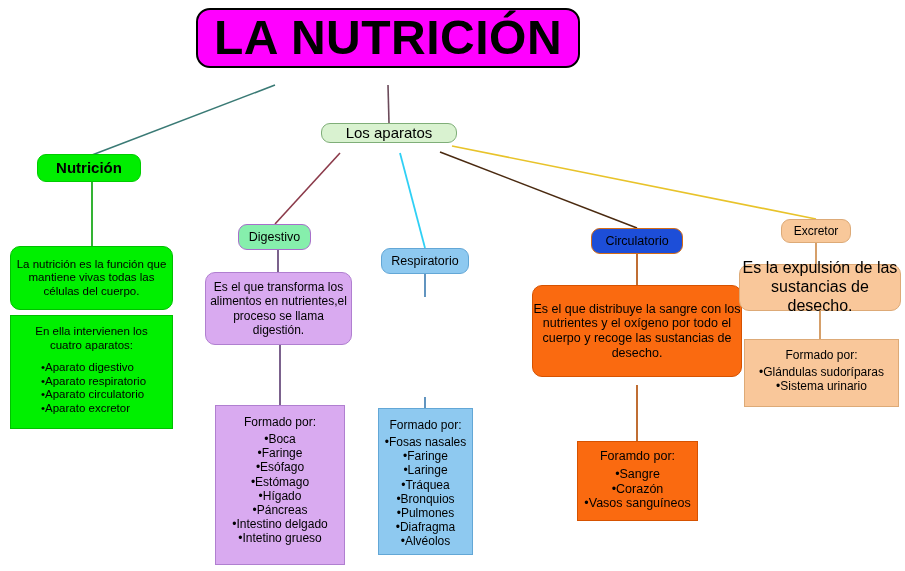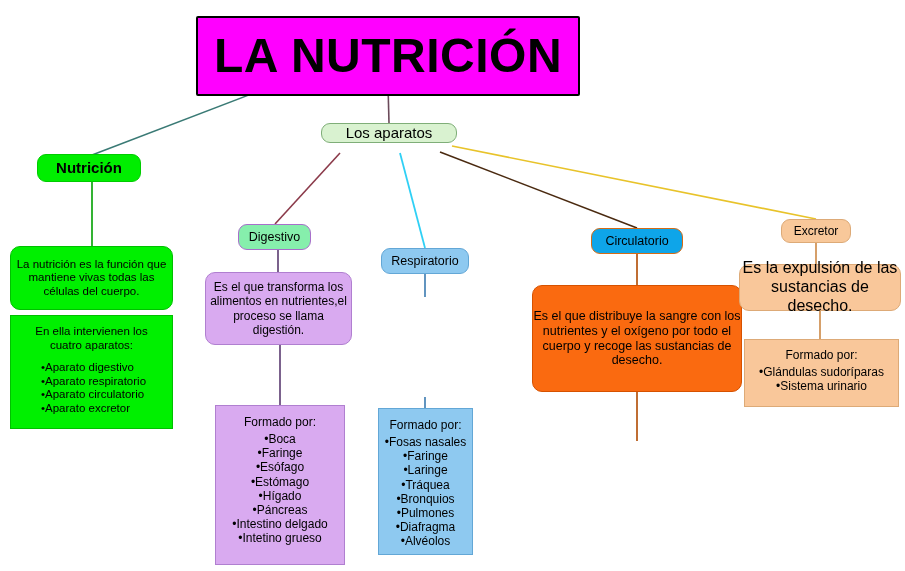--- a/index.html
+++ b/index.html
@@ -27,26 +27,26 @@
   }
   .node {
     position: absolute;
     box-sizing: border-box;
     text-align: center;
     color: #000;
     line-height: 1.18;
   }
   .title-node {
     left: 196px;
-    top: 16px;
+    top: 8px;
     width: 384px;
-    height: 80px;
+    height: 60px;
     background: #ff00ff;
     border: 2px solid #000000;
-    border-radius: 2px;
+    border-radius: 14px;
     font-size: 48px;
     font-weight: bold;
     display: flex;
     align-items: center;
     justify-content: center;
     letter-spacing: 0.5px;
   }
   .pill {
     border-radius: 9px;
     display: flex;
@@ -164,29 +164,29 @@
     font-size: 12px;
     display: block;
     padding: 9px 2px 0 2px;
   }
   
   .circulatorio-title {
     left: 591px;
     top: 228px;
     width: 92px;
     height: 26px;
-    background: #0ea5e9;
+    background: #1d4ed8;
     border: 1px solid #d46c16;
     font-size: 12.5px;
   }
   .circulatorio-def {
     left: 532px;
     top: 285px;
     width: 210px;
-    height: 107px;
+    height: 92px;
     background: #fa6a10;
     border: 1px solid #d65200;
     font-size: 12.5px;
   }
   .circulatorio-list {
     left: 577px;
     top: 441px;
     width: 121px;
     height: 80px;
     background: #fa6a10;
@@ -305,20 +305,28 @@
       <div>•Tráquea</div>
       <div>•Bronquios</div>
       <div>•Pulmones</div>
       <div>•Diafragma</div>
       <div>•Alvéolos</div>
     </div>
   </div>
 
   <div class="node pill circulatorio-title">Circulatorio</div>
   <div class="node box circulatorio-def">Es el que distribuye la sangre con los nutrientes y el oxígeno por todo el cuerpo y recoge las sustancias de desecho.</div>
+  <div class="node circulatorio-list">
+    <div class="list-lead">Foramdo por:</div>
+    <div class="list-items">
+      <div>•Sangre</div>
+      <div>•Corazón</div>
+      <div>•Vasos sanguíneos</div>
+    </div>
+  </div>
 
   <div class="node pill excretor-title">Excretor</div>
   <div class="node box excretor-def">Es la expulsión de las sustancias de desecho.</div>
   <div class="node excretor-list">
     <div class="list-lead">Formado por:</div>
     <div class="list-items">
       <div>•Glándulas sudoríparas</div>
       <div>•Sistema urinario</div>
     </div>
   </div>

